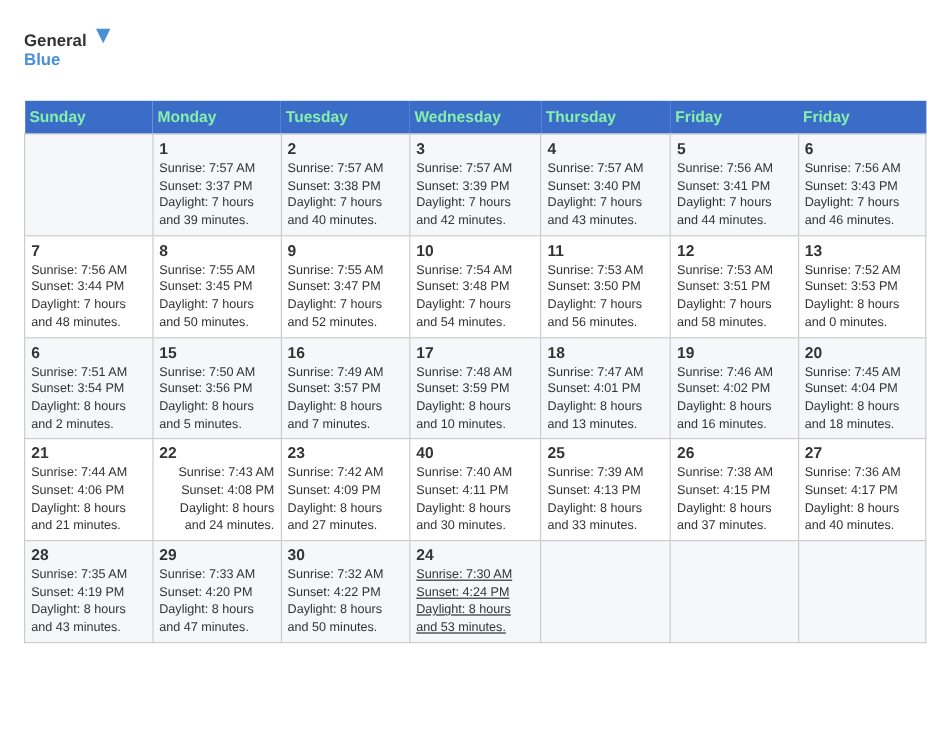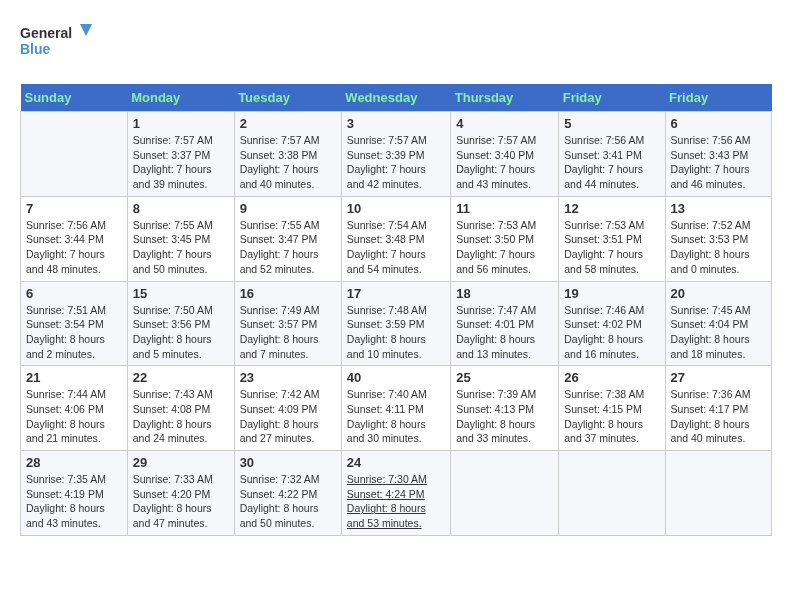--- a/index.html
+++ b/index.html
@@ -256,21 +256,21 @@
       <tr>
         <td>
           <span class="day-number">21</span>
           <div class="day-info" style="white-space: pre-line;">Sunrise: 7:44 AM
 Sunset: 4:06 PM
 Daylight: 8 hours
 and 21 minutes.</div>
         </td>
         <td>
           <span class="day-number">22</span>
-          <div class="day-info" style="white-space: pre-line;">Sunrise: 7:43 AM
+          <div class="day-info" style="white-space: pre-line; text-align: right;">Sunrise: 7:43 AM
 Sunset: 4:08 PM
 Daylight: 8 hours
 and 24 minutes.</div>
         </td>
         <td>
           <span class="day-number">23</span>
           <div class="day-info" style="white-space: pre-line;">Sunrise: 7:42 AM
 Sunset: 4:09 PM
 Daylight: 8 hours
 and 27 minutes.</div>

